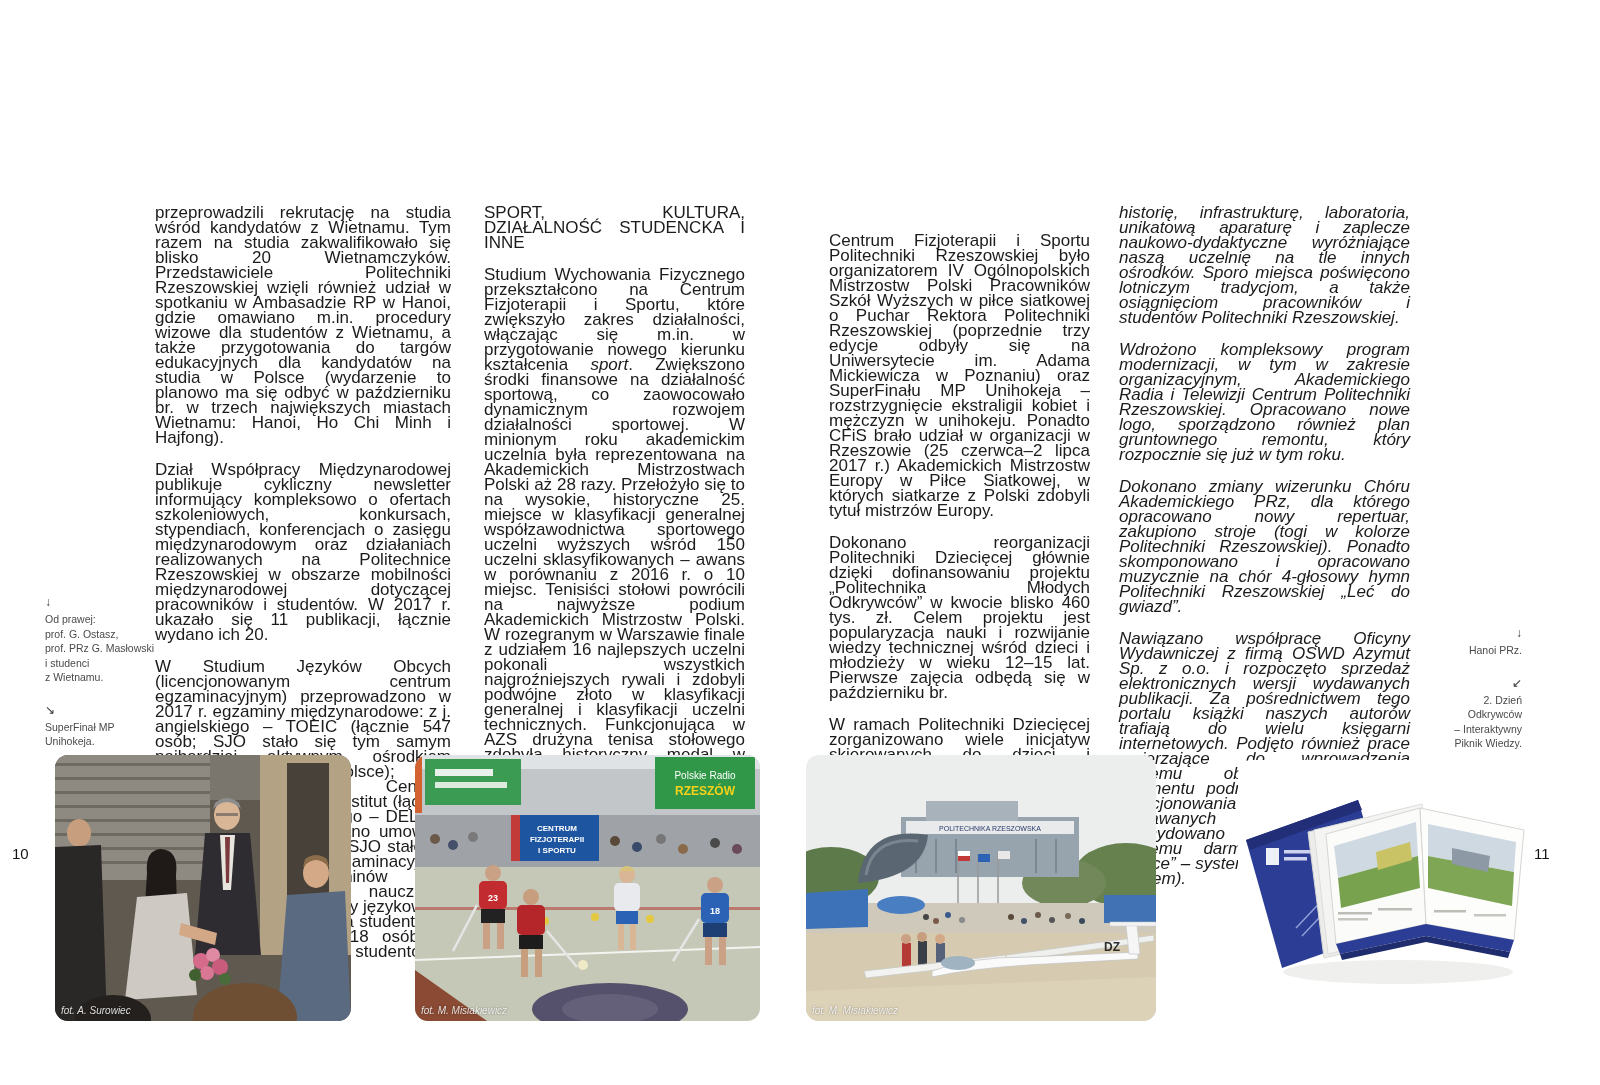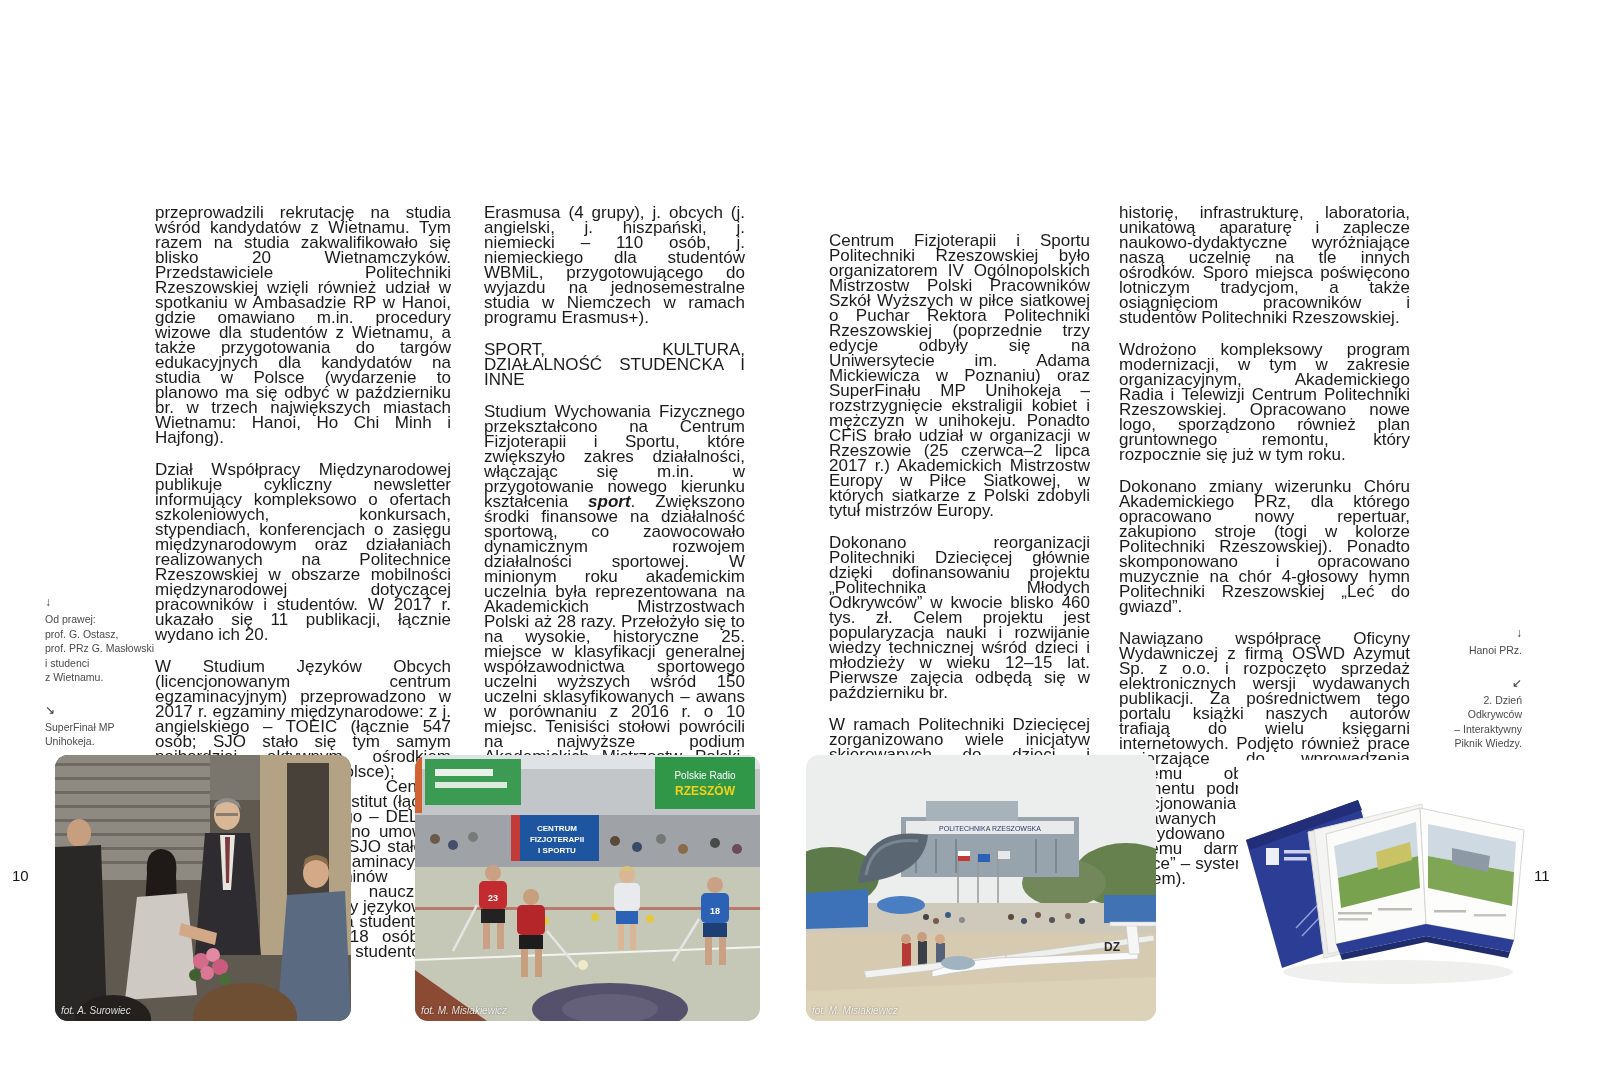--- a/index.html
+++ b/index.html
@@ -1,26 +1,26 @@
 <!DOCTYPE html>
 <html><head>
 <meta charset="utf-8">
 <style>
   html,body{margin:0;padding:0;background:#ffffff;}
   #spread{position:relative;width:1600px;height:1085px;background:#ffffff;overflow:hidden;
           font-family:"Liberation Sans",sans-serif;color:#1b1b1b;}
   .col{position:absolute;top:205px;font-size:17px;line-height:15px;text-align:justify;}
   .col p{margin:0 0 17px 0;}
   .heading{font-weight:normal;}
-  .it{font-style:italic;font-weight:bold;}
+  .it{font-style:italic;}
   .caption{position:absolute;font-size:10.5px;line-height:14.5px;color:#4a4a4a;}
   .caption .arrow{font-size:12px;line-height:14px;margin-bottom:3px;color:#3a3a3a;}
   .caption .gap{height:18px;}
   .cap-right{text-align:right;}
-  .pagenum{position:absolute;top:867px;font-size:15px;color:#141414;}
+  .pagenum{position:absolute;top:845px;font-size:15px;color:#141414;}
   .photo{position:absolute;top:755px;height:266px;overflow:hidden;border-radius:13px;}
   .photo svg{display:block;width:100%;height:100%;}
   .credit{position:absolute;left:6px;bottom:5px;font-size:10px;color:rgba(255,255,255,0.85);
           text-shadow:0 0 2px rgba(0,0,0,0.45);font-style:italic;}
 </style>
 </head>
 <body>
 
 <div id="spread">
 
@@ -51,33 +51,32 @@
     <div>Piknik Wiedzy.</div>
   </div>
 
   <div class="col" style="left:155px;width:296px;">
     <p>przeprowadzili rekrutację na studia wśród kandydatów z Wietnamu. Tym razem na studia zakwalifikowało się blisko 20 Wietnamczyków. Przedstawiciele Politechniki Rzeszowskiej wzięli również udział w spotkaniu w Ambasadzie RP w Hanoi, gdzie omawiano m.in. procedury wizowe dla studentów z Wietnamu, a także przygotowania do targów edukacyjnych dla kandydatów na studia w Polsce (wydarzenie to planowo ma się odbyć w październiku br. w trzech największych miastach Wietnamu: Hanoi, Ho Chi Minh i Hajfong).</p>
     <p>Dział Współpracy Międzynarodowej publikuje cykliczny newsletter informujący kompleksowo o ofertach szkoleniowych, konkursach, stypendiach, konferencjach o zasięgu międzynarodowym oraz działaniach realizowanych na Politechnice Rzeszowskiej w obszarze mobilności międzynarodowej dotyczącej pracowników i studentów. W 2017 r. ukazało się 11 publikacji, łącznie wydano ich 20.</p>
     <p>W Studium Języków Obcych (licencjonowanym centrum egzaminacyjnym) przeprowadzono w 2017 r. egzaminy międzynarodowe: z j. angielskiego – TOEIC (łącznie 547 osób; SJO stało się tym samym najbardziej aktywnym ośrodkiem egzaminacyjnym w Polsce); z j. niemieckiego – Centrum Egzaminacyjne Goethe-Institut (łącznie 56 osób); z j. francuskiego – DELF (3 osoby). Ponadto podpisano umowę z British Council, przez co SJO stało się ośrodkiem egzaminacyjnym państwowych egzaminów na wszystkich poziomach nauczania. Prowadzono również kursy językowe: j. polskiego jako obcego dla studentów z Wietnamu (4 kursy – 18 osób), j. polskiego jako obcego dla studentów</p>
   </div>
 
   <div class="col" style="left:484px;width:261px;">
-    <p>Erasmusa (4 grupy), j. obcych (j. angielski, j. hiszpański, j. niemiecki – 110 osób, j. niemieckiego dla studentów WBMiL, przygotowującego do wyjazdu na jednosemestralne studia w Niemczech w ramach programu Erasmus+).</p>
     <p class="heading">SPORT, KULTURA, DZIAŁALNOŚĆ STUDENCKA I INNE</p>
     <p><span>Studium Wychowania Fizycznego przekształcono na Centrum Fizjoterapii i Sportu, które zwiększyło zakres działalności, włączając się m.in. w przygotowanie nowego kierunku kształcenia </span><span class="it">sport</span><span>. Zwiększono środki finansowe na działalność sportową, co zaowocowało dynamicznym rozwojem działalności sportowej. W minionym roku akademickim uczelnia była reprezentowana na Akademickich Mistrzostwach Polski aż 28 razy. Przełożyło się to na wysokie, historyczne 25. miejsce w klasyfikacji generalnej współzawodnictwa sportowego uczelni wyższych wśród 150 uczelni sklasyfikowanych – awans w porównaniu z 2016 r. o 10 miejsc. Tenisiści stołowi powrócili na najwyższe podium Akademickich Mistrzostw Polski. W rozegranym w Warszawie finale z udziałem 16 najlepszych uczelni pokonali wszystkich najgroźniejszych rywali i zdobyli podwójne złoto w klasyfikacji generalnej i klasyfikacji uczelni technicznych. Funkcjonująca w AZS drużyna tenisa stołowego zdobyła historyczny medal w profesjonalnej superlidze. Sukces ten jest szczególny, gdyż polska liga należy do jednych z najlepszych na świecie.</span></p>
   </div>
 
   <div class="col" style="left:829px;width:261px;margin-top:28px;">
     <p>Centrum Fizjoterapii i Sportu Politechniki Rzeszowskiej było organizatorem IV Ogólnopolskich Mistrzostw Polski Pracowników Szkół Wyższych w piłce siatkowej o Puchar Rektora Politechniki Rzeszowskiej (poprzednie trzy edycje odbyły się na Uniwersytecie im. Adama Mickiewicza w Poznaniu) oraz SuperFinału MP Unihokeja – rozstrzygnięcie ekstraligii kobiet i mężczyzn w unihokeju. Ponadto CFiS brało udział w organizacji w Rzeszowie (25 czerwca–2 lipca 2017 r.) Akademickich Mistrzostw Europy w Piłce Siatkowej, w których siatkarze z Polski zdobyli tytuł mistrzów Europy.</p>
     <p>Dokonano reorganizacji Politechniki Dziecięcej głównie dzięki dofinansowaniu projektu „Politechnika Młodych Odkrywców” w kwocie blisko 460 tys. zł. Celem projektu jest popularyzacja nauki i rozwijanie wiedzy technicznej wśród dzieci i młodzieży w wieku 12–15 lat. Pierwsze zajęcia odbędą się w październiku br.</p>
     <p>W ramach Politechniki Dziecięcej zorganizowano wiele inicjatyw skierowanych do dzieci i młodzieży, w tym 9. Dzień Odkrywców – Interaktywny Piknik Wiedzy, którego celem jest popularyzacja nauki i techniki w formie rodzinnego pikniku.</p>
     <p>Wydano pierwszy w historii uczelni Album „Politechnika Rzeszowska 1963–2017”, w którym zaprezentowano obecny kształt i najnowsze osiągnięcia Politechniki Rzeszowskiej, jej</p>
   </div>
 
-  <div class="col" style="left:1119px;width:291px;">
+  <div class="col" style="left:1119px;width:291px;font-style:italic;">
     <p>historię, infrastrukturę, laboratoria, unikatową aparaturę i zaplecze naukowo-dydaktyczne wyróżniające naszą uczelnię na tle innych ośrodków. Sporo miejsca poświęcono lotniczym tradycjom, a także osiągnięciom pracowników i studentów Politechniki Rzeszowskiej.</p>
     <p>Wdrożono kompleksowy program modernizacji, w tym w zakresie organizacyjnym, Akademickiego Radia i Telewizji Centrum Politechniki Rzeszowskiej. Opracowano nowe logo, sporządzono również plan gruntownego remontu, który rozpocznie się już w tym roku.</p>
     <p>Dokonano zmiany wizerunku Chóru Akademickiego PRz, dla którego opracowano nowy repertuar, zakupiono stroje (togi w kolorze Politechniki Rzeszowskiej). Ponadto skomponowano i opracowano muzycznie na chór 4-głosowy hymn Politechniki Rzeszowskiej „Leć do gwiazd”.</p>
     <p>Nawiązano współpracę Oficyny Wydawniczej z firmą OSWD Azymut Sp. z o.o. i rozpoczęto sprzedaż elektronicznych wersji wydawanych publikacji. Za pośrednictwem tego portalu książki naszych autorów trafiają do wielu księgarni internetowych. Podjęto również prace zmierzające do wprowadzenia systemu obsługi wydawnictw (elementu podnoszącego sprawność funkcjonowania oraz ocenę wydawanych czasopism). Zdecydowano się na wdrożenie systemu darmowego typu „open source” – systemu OJS (Open Journal System).</p>
   </div>
 
   <div class="photo" style="left:55px;width:296px;">
     <svg viewBox="0 0 296 266" preserveAspectRatio="none">
       <rect x="0" y="0" width="296" height="266" fill="#5f5950"></rect>
       <rect x="0" y="0" width="155" height="125" fill="#8e8a82"></rect>

